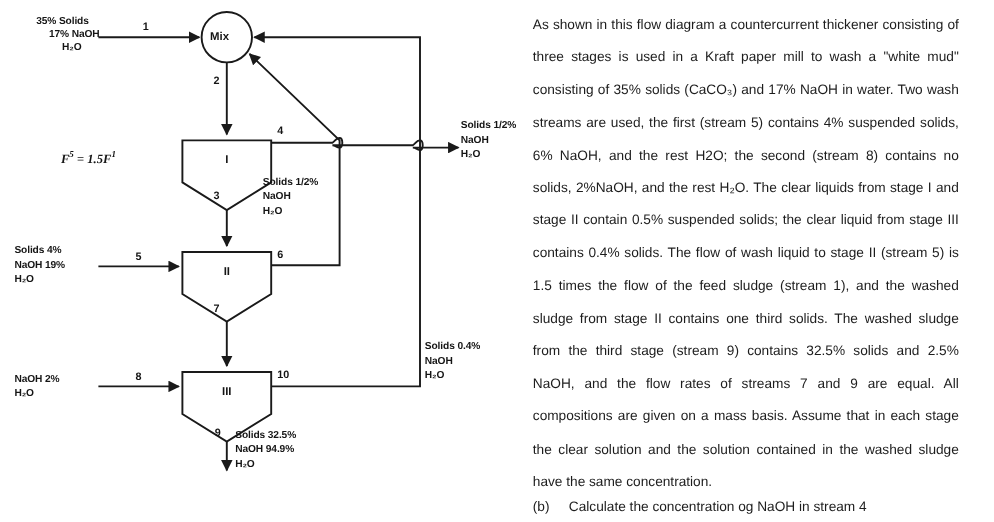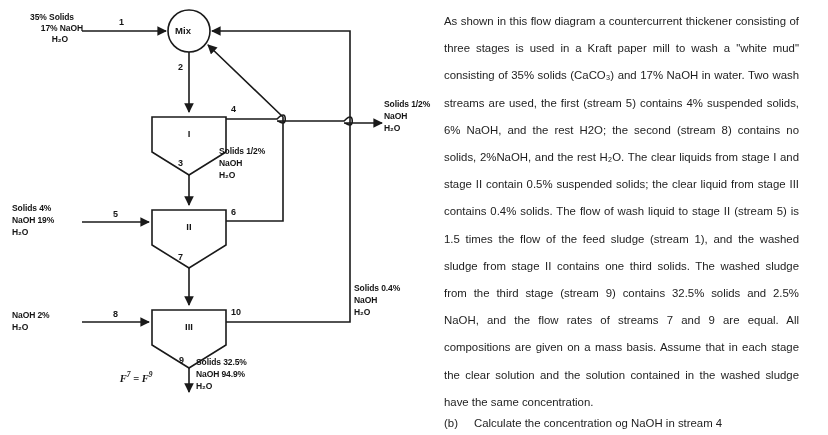--- a/index.html
+++ b/index.html
@@ -226,24 +226,24 @@
     <div class="dlabel" style="left:384px; top:123px;">H₂O</div>
 
     <div class="dlabel" style="left:354px; top:283px;">Solids 0.4%</div>
     <div class="dlabel" style="left:354px; top:295px;">NaOH</div>
     <div class="dlabel" style="left:354px; top:307px;">H₂O</div>
 
     <div class="dlabel" style="left:196px; top:357px;">Solids 32.5%</div>
     <div class="dlabel" style="left:196px; top:369px;">NaOH 94.9%</div>
     <div class="dlabel" style="left:196px; top:381px;">H₂O</div>
 
-
-    <div class="eqlabel" style="left:104px; top:359px;">
-      <span>F</span><span class="up">7</span><span class="op"> = </span><span>F</span><span class="up">9</span>
+    <div class="eqlabel" style="left:35px; top:113px;">
+      <span>F</span><span class="up">5</span><span class="op"> = </span><span>1.5F</span><span class="up">1</span>
     </div>
+
 
   </div>
 
   <div id="text-pane">
     <div id="text-inner">
       <p class="para">As shown in this flow diagram a countercurrent thickener consisting of three stages is used in a Kraft paper mill to wash a "white mud" consisting of 35% solids (CaCO₃) and 17% NaOH in water. Two wash streams are used, the first (stream 5) contains 4% suspended solids, 6% NaOH, and the rest H2O; the second (stream 8) contains no solids, 2%NaOH, and the rest H₂O. The clear liquids from stage I and stage II contain 0.5% suspended solids; the clear liquid from stage III contains 0.4% solids. The flow of wash liquid to stage II (stream 5) is 1.5 times the flow of the feed sludge (stream 1), and the washed sludge from stage II contains one third solids. The washed sludge from the third stage (stream 9) contains 32.5% solids and 2.5% NaOH, and the flow rates of streams 7 and 9 are equal. All compositions are given on a mass basis. Assume that in each stage the clear solution and the solution contained in the washed sludge have the same concentration.</p>
 
       <div class="qrow">
         <div class="qmark">(a)</div>
         <div class="qtext">Construct a degree-of-freedom table and determine whether the problem is correctly specified.</div>

